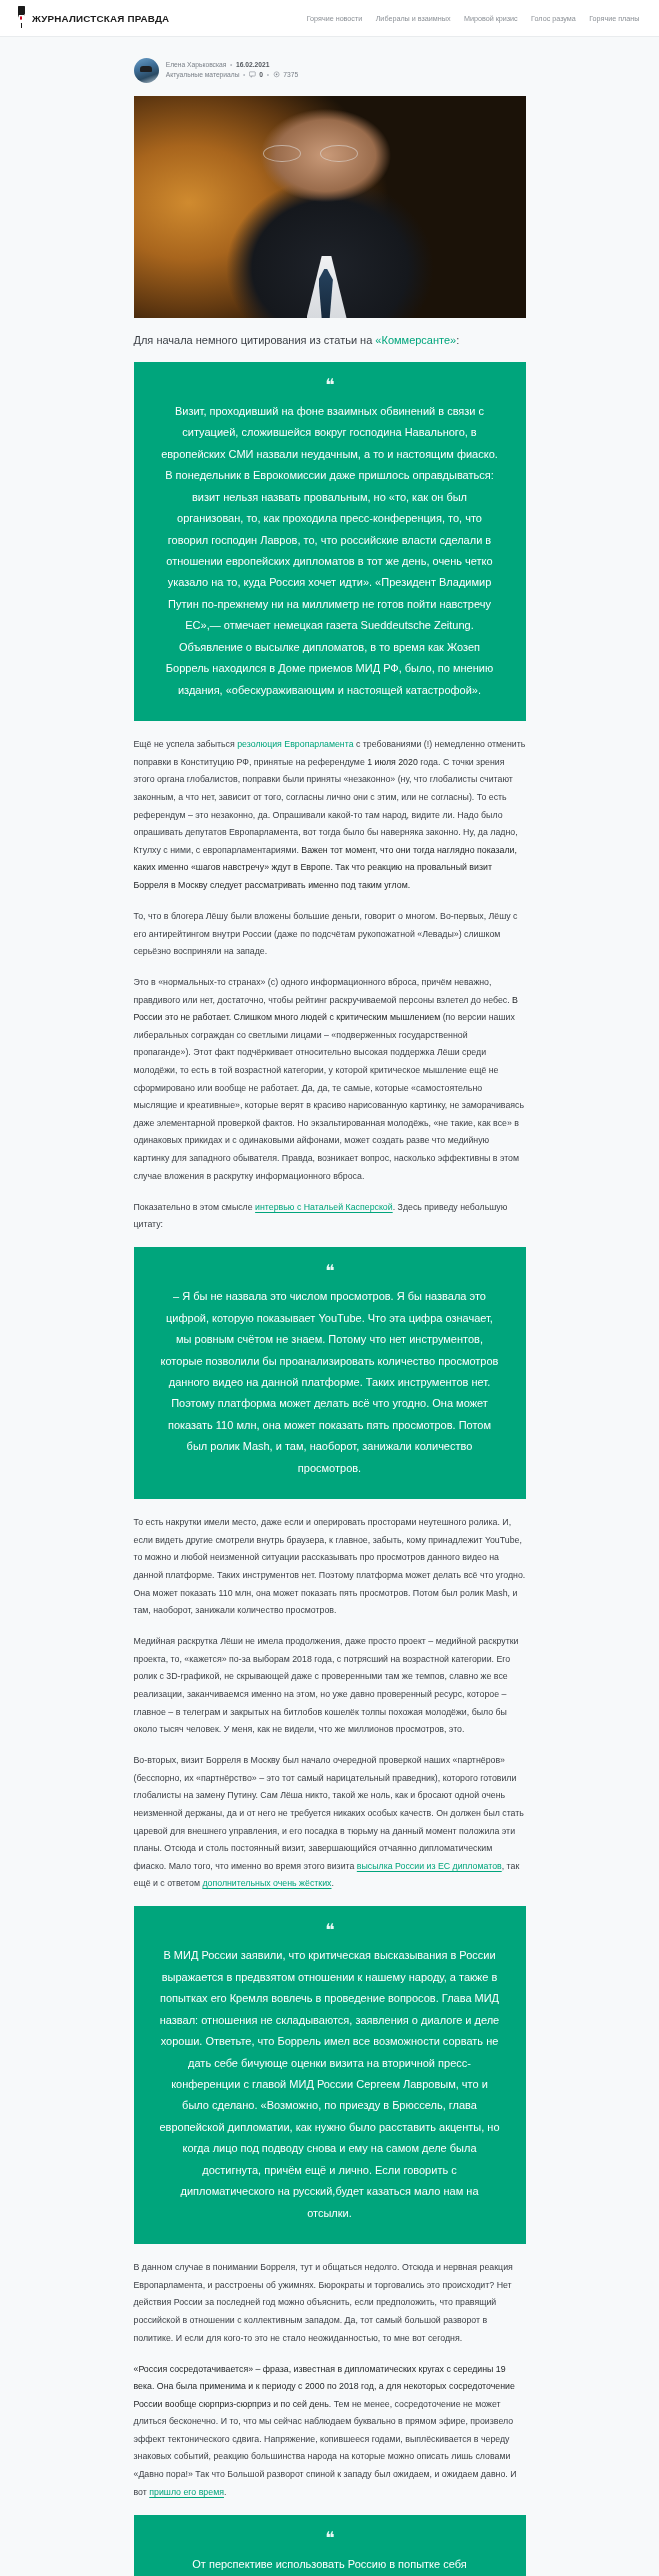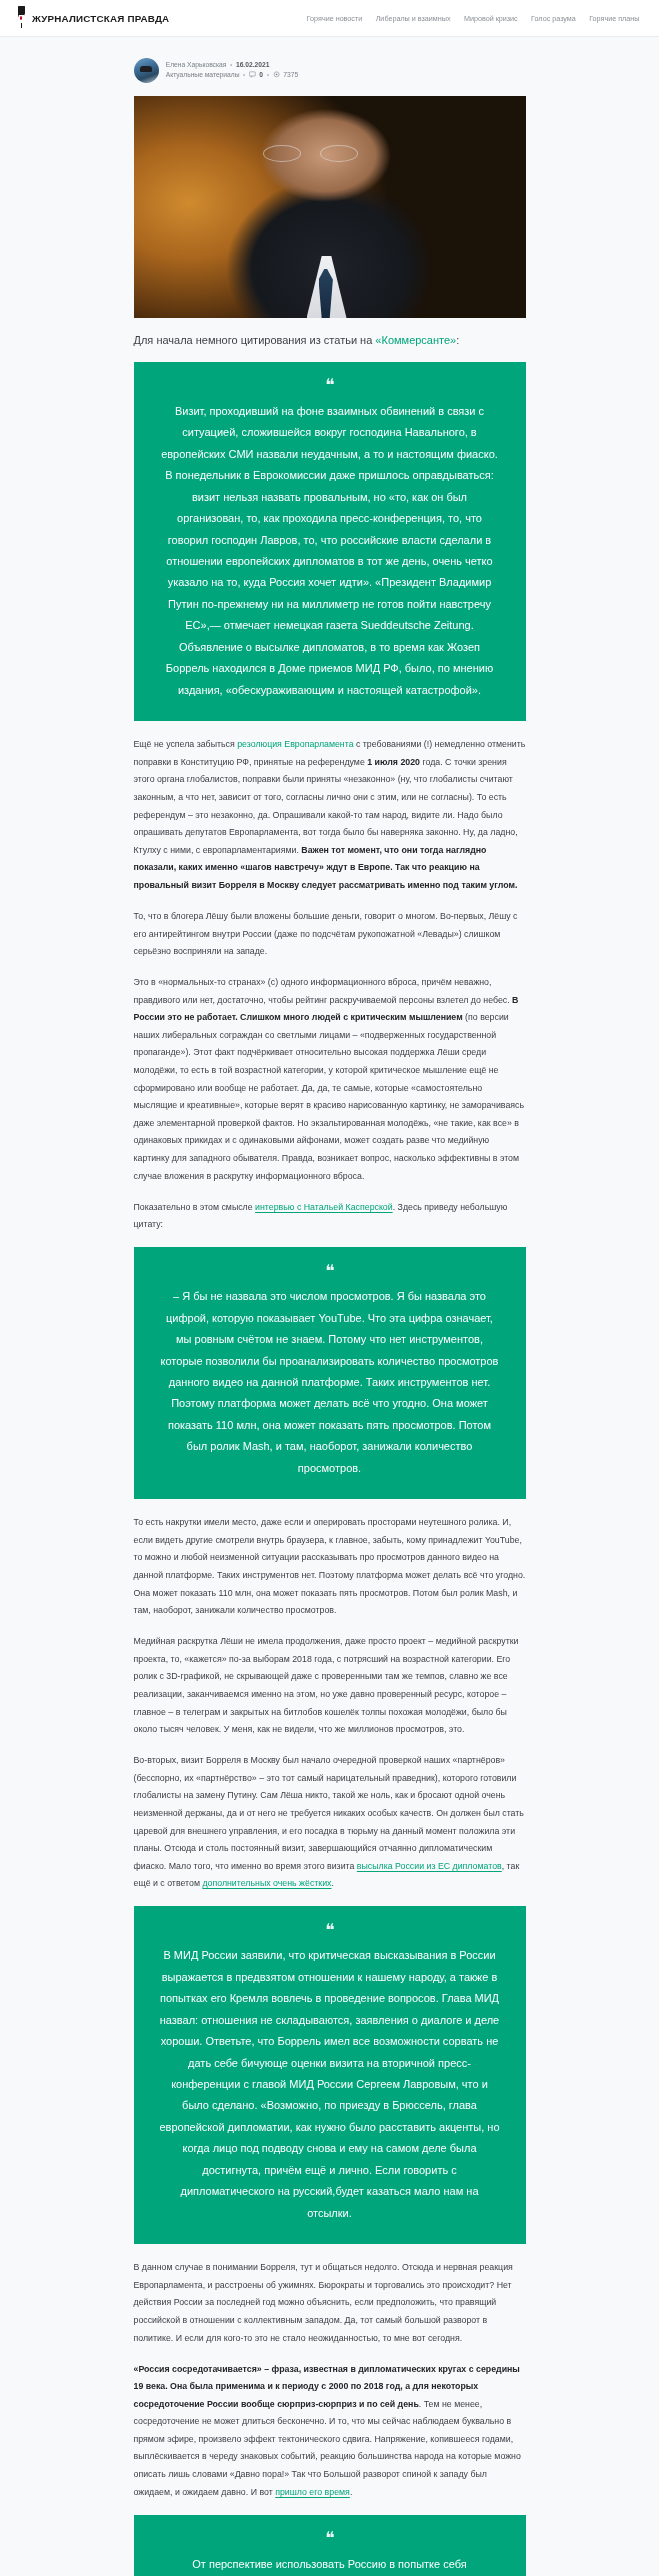--- a/index.html
+++ b/index.html
@@ -106,21 +106,21 @@
   .hero .glasses i.l { left: 0; }
   .hero .glasses i.r { right: 0; }
 
   .caption-line {
     font-size: 11px; line-height: 1.75; color: #3b3f45; margin: 0 0 11.3px;
   }
   .p {
     font-size: 8.8px; line-height: 2.0; color: #3b3f45; margin: 0 0 13.4px;
     text-align: left;
   }
-  .p b, .p strong { font-weight: 700; color: #242729; }
+  .p b, .p strong { font-weight: 400; color: #242729; }
   .lnk { color: #00a57c; text-decoration: none; }
   .lnk.u { text-decoration: underline; text-underline-offset: 1.5px; }
 
   .quote {
     background: #00a57c; color: #ffffff; padding: 17.5px 24px 19.6px;
     margin: 0 0 15.5px; text-align: center;
   }
   .quote .qmark {
     display: block; font-family: "DejaVu Serif", serif; font-size: 17.5px;
     line-height: .7; margin: 0 auto 9.3px; color: #ffffff; opacity: .92;

